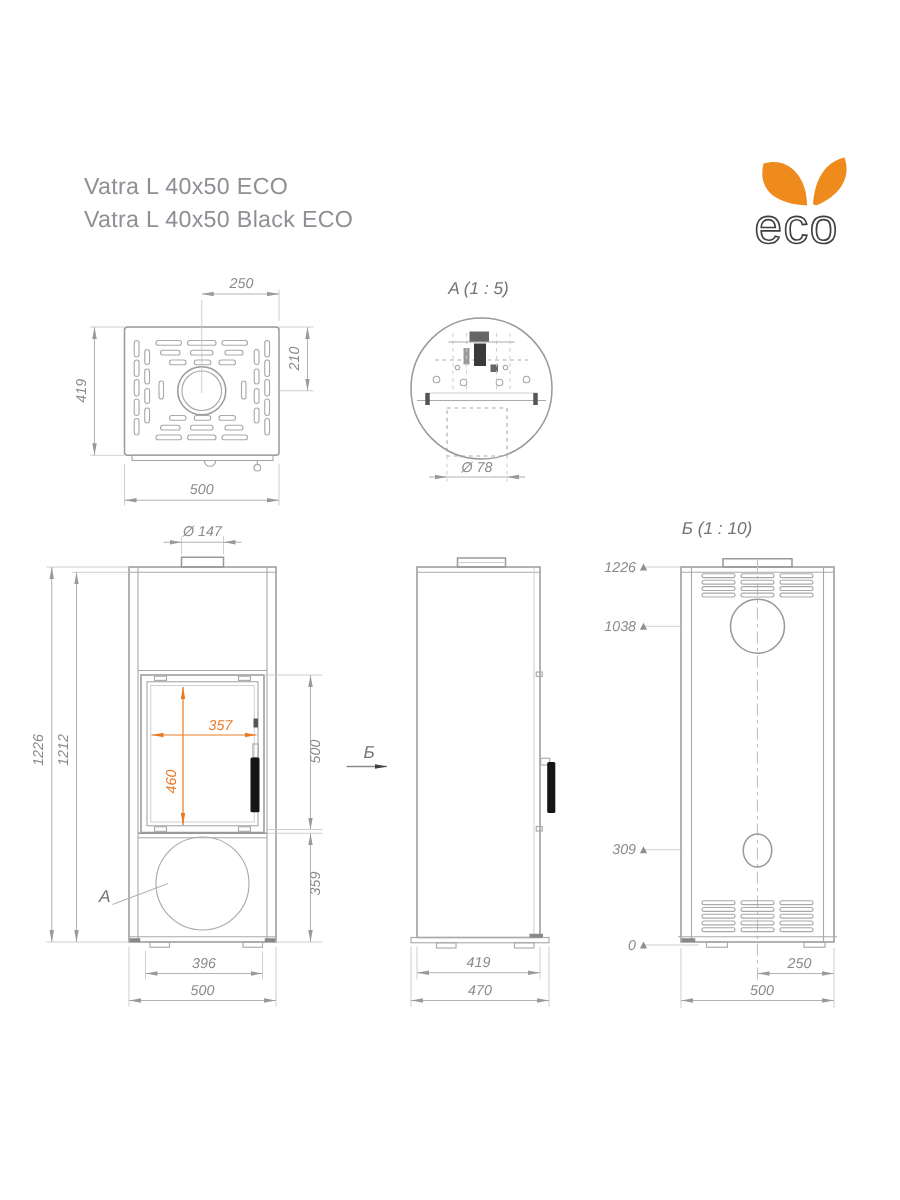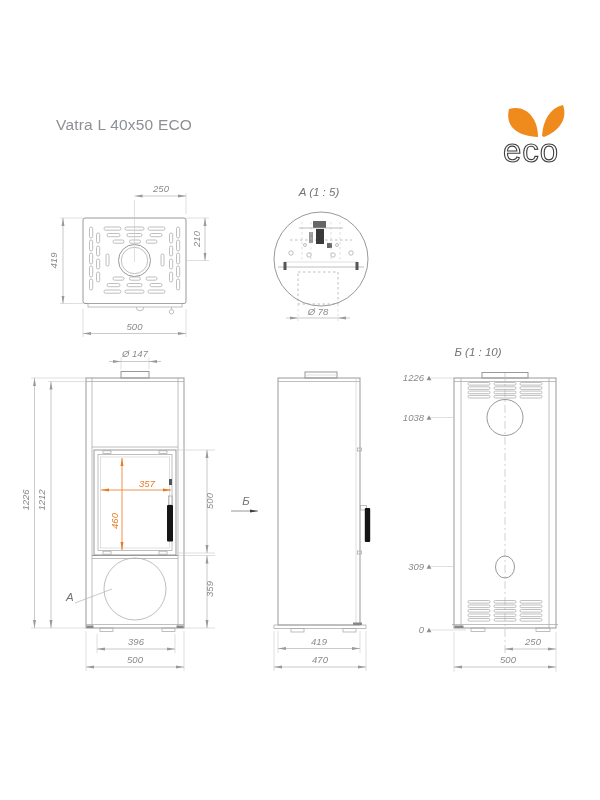--- a/index.html
+++ b/index.html
@@ -21,20 +21,21 @@
   .mid{text-anchor:middle;}
   .end{text-anchor:end;}
 </style>
 </head>
 <body>
 
 <div class="canvas">
 
   <div class="title-block">
     <div>Vatra L 40x50 ECO</div>
+    <div>Vatra L 40x50 Black ECO</div>
   </div>
 
   <svg class="drawing" width="600" height="800" viewBox="0 0 600 800">
     <defs>
       <marker id="ah" viewBox="0 0 8 4" refX="8" refY="2" markerWidth="8" markerHeight="4" markerUnits="userSpaceOnUse" orient="auto-start-reverse">
         <path d="M0,0.5 L8,2 L0,3.5 Z" fill="#9a9a9a"></path>
       </marker>
       <marker id="aho" viewBox="0 0 8 4" refX="8" refY="2" markerWidth="8" markerHeight="4" markerUnits="userSpaceOnUse" orient="auto-start-reverse">
         <path d="M0,0.5 L8,2 L0,3.5 Z" fill="#e87a25"></path>
       </marker>

